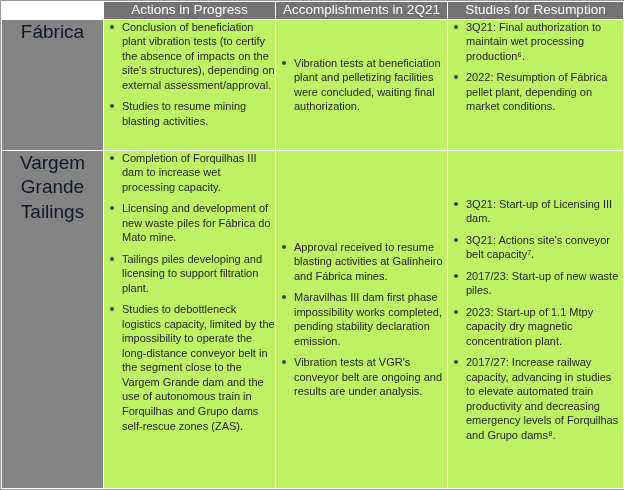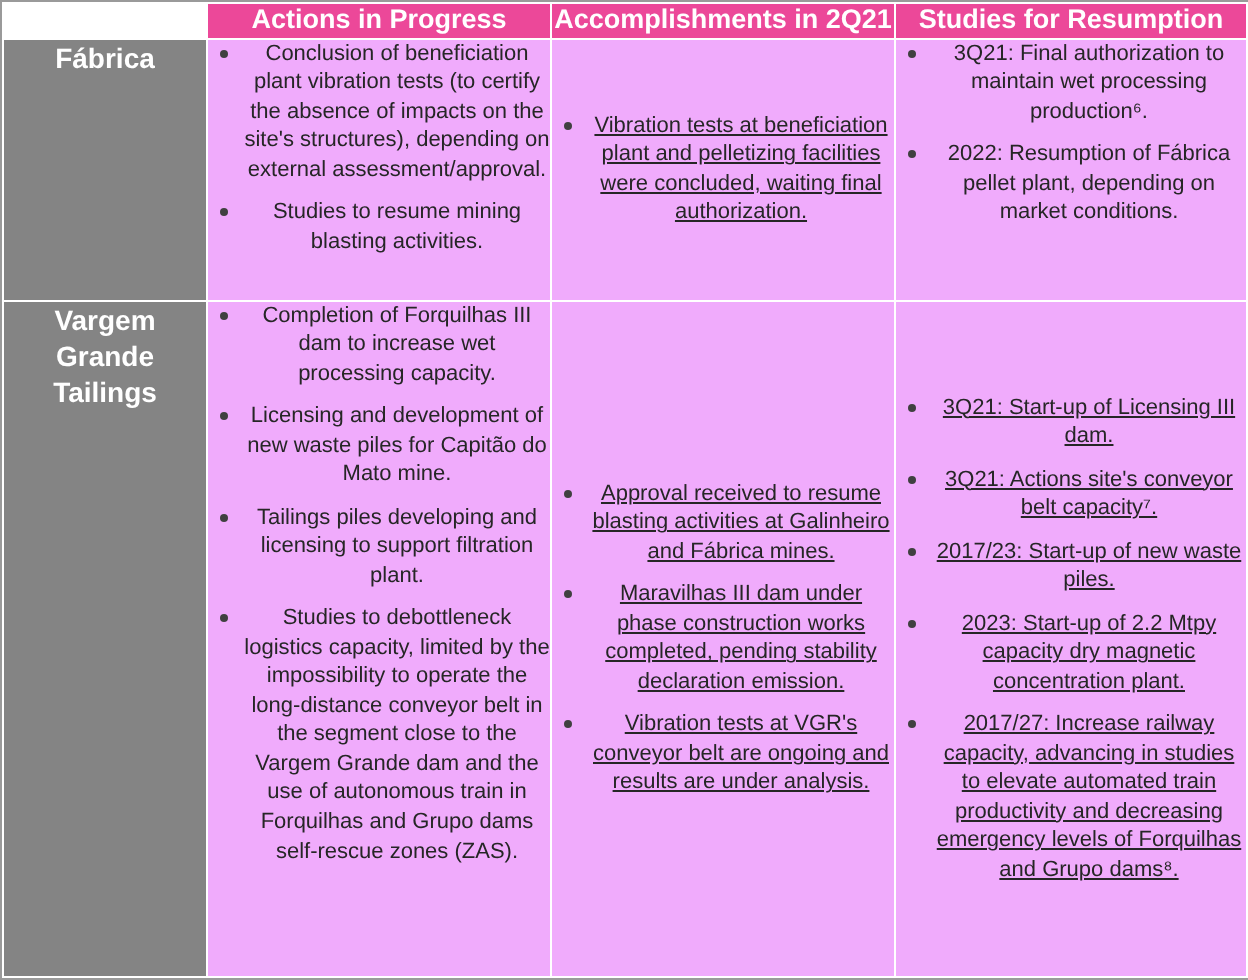--- a/index.html
+++ b/index.html
@@ -37,54 +37,52 @@
   .col-a { width: 172px; }
   .col-b { width: 172px; }
   .col-c { width: 176px; }
 
   
   .corner-cell {
     background: #ffffff;
     border: none;
   }
   .head-cell {
-    background: #ec4899;
+    background: #737373;
     color: #ffffff;
     text-align: center;
     vertical-align: middle;
     font-size: 13.5px;
-    font-weight: bold;
+    font-weight: normal;
     line-height: 1.25;
     padding: 10px 8px;
     border: 1px solid #ffffff;
   }
   
   .row-head {
     background: #848484;
-    color: #ffffff;
+    color: #0f172a;
     text-align: center;
     vertical-align: middle;
-    font-size: 14px;
-    font-weight: bold;
+    font-size: 19px;
+    font-weight: normal;
     line-height: 1.3;
     padding: 6px 4px;
     border: 1px solid #ffffff;
   }
   
   .body-cell {
-    background: #f0abfc;
+    background: #bef264;
     border: 1px solid #ffffff;
     padding: 8px 10px 8px 6px;
     font-size: 11px;
     color: #262626;
-    text-align: center;
   }
   .body-cell.mid {
     vertical-align: middle;
-    text-decoration: underline;
   }
   ul.bullets {
     margin: 0;
     padding: 0 0 0 16px;
     list-style: none;
   }
   ul.bullets > li {
     position: relative;
     margin: 0 0 7px 0;
     padding: 0 0 0 2px;
@@ -142,37 +140,37 @@
             <li>3Q21: Final authorization to maintain wet processing production⁶.</li>
             <li>2022: Resumption of Fábrica pellet plant, depending on market conditions.</li>
           </ul>
         </td>
       </tr>
       <tr>
         <td class="row-head">Vargem Grande Tailings</td>
         <td class="body-cell">
           <ul class="bullets">
             <li>Completion of Forquilhas III dam to increase wet processing capacity.</li>
-            <li>Licensing and development of new waste piles for Capitão do Mato mine.</li>
+            <li>Licensing and development of new waste piles for Fábrica do Mato mine.</li>
             <li>Tailings piles developing and licensing to support filtration plant.</li>
             <li>Studies to debottleneck logistics capacity, limited by the impossibility to operate the long-distance conveyor belt in the segment close to the Vargem Grande dam and the use of autonomous train in Forquilhas and Grupo dams self-rescue zones (ZAS).</li>
           </ul>
         </td>
         <td class="body-cell mid">
           <ul class="bullets">
             <li>Approval received to resume blasting activities at Galinheiro and Fábrica mines.</li>
-            <li>Maravilhas III dam under phase construction works completed, pending stability declaration emission.</li>
+            <li>Maravilhas III dam first phase impossibility works completed, pending stability declaration emission.</li>
             <li>Vibration tests at VGR's conveyor belt are ongoing and results are under analysis.</li>
           </ul>
         </td>
         <td class="body-cell mid">
           <ul class="bullets">
             <li>3Q21: Start-up of Licensing III dam.</li>
             <li>3Q21: Actions site's conveyor belt capacity⁷.</li>
             <li>2017/23: Start-up of new waste piles.</li>
-            <li>2023: Start-up of 2.2 Mtpy capacity dry magnetic concentration plant.</li>
+            <li>2023: Start-up of 1.1 Mtpy capacity dry magnetic concentration plant.</li>
             <li>2017/27: Increase railway capacity, advancing in studies to elevate automated train productivity and decreasing emergency levels of Forquilhas and Grupo dams⁸.</li>
           </ul>
         </td>
       </tr>
     </tbody>
   </table>
 </div>
 
 </body></html>

